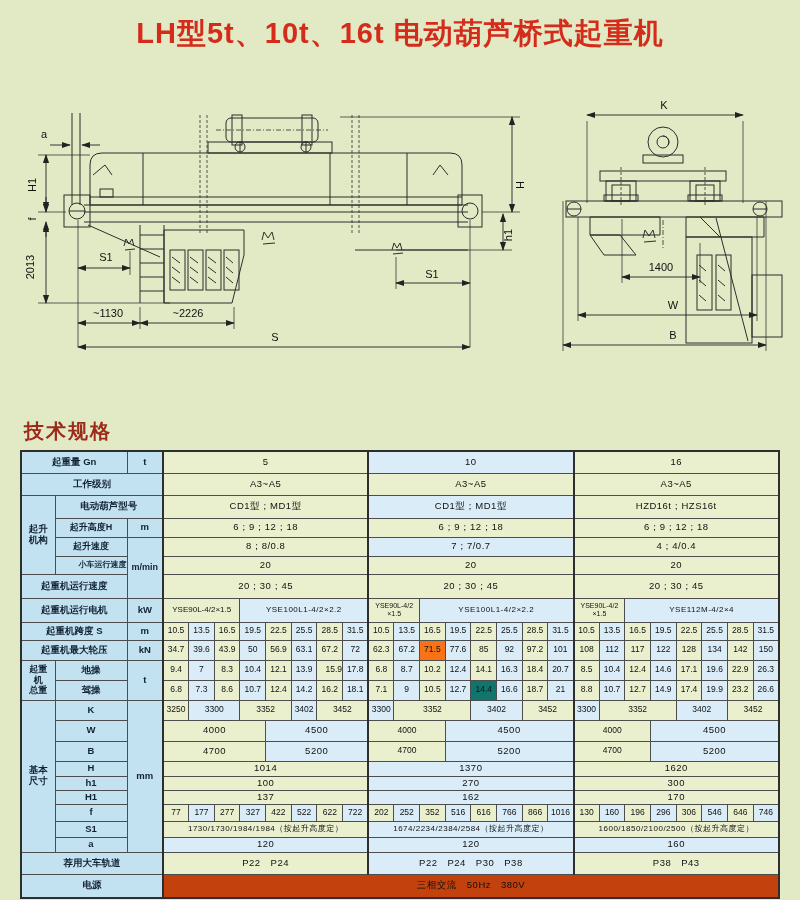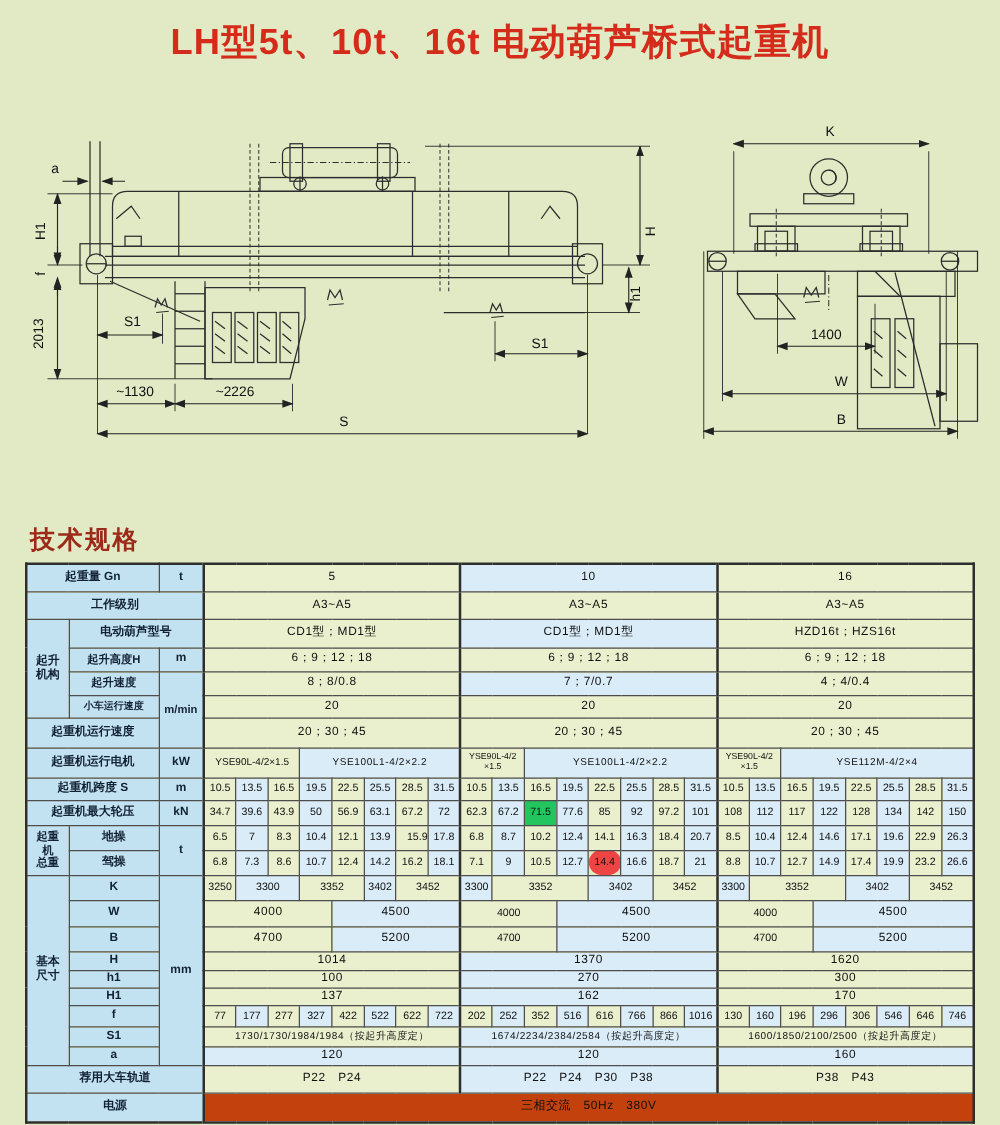--- a/index.html
+++ b/index.html
@@ -275,21 +275,21 @@
         <td colspan="8" class="wide" style="background: rgb(234, 240, 205);">6；9；12；18</td>
       </tr>
       <tr style="height: 19px;">
         <td class="lab" style="background: rgb(195, 226, 241); font-size: 9px;">起升速度</td>
         <td rowspan="3" class="lab sep" style="background: rgb(195, 226, 241); font-size: 9px;">m/min</td>
         <td colspan="8" class="wide sep" style="background: rgb(234, 240, 205);">8；8/0.8</td>
         <td colspan="8" class="wide sep" style="background: rgb(217, 236, 248);">7；7/0.7</td>
         <td colspan="8" class="wide" style="background: rgb(234, 240, 205);">4；4/0.4</td>
       </tr>
       <tr style="height: 18px;">
-        <td class="lab" style="background: rgb(195, 226, 241); font-size: 8px;">小车运行速度</td>
+        <td class="lab" style="background: rgb(195, 226, 241); font-size: 8px; text-align: right;">小车运行速度</td>
         <td colspan="8" class="wide sep" style="background: rgb(234, 240, 205);">20</td>
         <td colspan="8" class="wide sep" style="background: rgb(234, 240, 205);">20</td>
         <td colspan="8" class="wide" style="background: rgb(234, 240, 205);">20</td>
       </tr>
       <tr style="height: 24px;">
         <td colspan="2" class="lab" style="background: rgb(195, 226, 241);">起重机运行速度</td>
         <td colspan="8" class="wide sep" style="background: rgb(234, 240, 205);">20；30；45</td>
         <td colspan="8" class="wide sep" style="background: rgb(234, 240, 205);">20；30；45</td>
         <td colspan="8" class="wide" style="background: rgb(234, 240, 205);">20；30；45</td>
       </tr>
@@ -339,42 +339,42 @@
         <td style="background: rgb(234, 240, 205);">34.7</td>
         <td style="background: rgb(217, 236, 248);">39.6</td>
         <td style="background: rgb(234, 240, 205);">43.9</td>
         <td style="background: rgb(217, 236, 248);">50</td>
         <td style="background: rgb(234, 240, 205);">56.9</td>
         <td style="background: rgb(217, 236, 248);">63.1</td>
         <td style="background: rgb(234, 240, 205);">67.2</td>
         <td class="sep" style="background: rgb(217, 236, 248);">72</td>
         <td style="background: rgb(234, 240, 205);">62.3</td>
         <td style="background: rgb(217, 236, 248);">67.2</td>
-        <td style="background: #22c55e;">71.5</td>
+        <td style="background: #f97316;">71.5</td>
         <td style="background: rgb(217, 236, 248);">77.6</td>
         <td style="background: rgb(234, 240, 205);">85</td>
         <td style="background: rgb(217, 236, 248);">92</td>
         <td style="background: rgb(234, 240, 205);">97.2</td>
         <td class="sep" style="background: rgb(217, 236, 248);">101</td>
         <td style="background: rgb(234, 240, 205);">108</td>
         <td style="background: rgb(217, 236, 248);">112</td>
         <td style="background: rgb(234, 240, 205);">117</td>
         <td style="background: rgb(217, 236, 248);">122</td>
         <td style="background: rgb(234, 240, 205);">128</td>
         <td style="background: rgb(217, 236, 248);">134</td>
         <td style="background: rgb(234, 240, 205);">142</td>
         <td style="background: rgb(217, 236, 248); text-align: center;">150</td>
       </tr>
       <tr style="height: 20px;">
         <td rowspan="2" class="lab" style="background: rgb(195, 226, 241); font-size: 9px;">起重
 机
 总重</td>
         <td class="lab" style="background: rgb(195, 226, 241);">地操</td>
         <td rowspan="2" class="lab sep" style="background: rgb(195, 226, 241);">t</td>
-        <td style="background: rgb(234, 240, 205);">6.5</td>
+        <td style="background: rgb(234, 240, 205);">9.4</td>
         <td style="background: rgb(217, 236, 248);">7</td>
         <td style="background: rgb(234, 240, 205);">8.3</td>
         <td style="background: rgb(217, 236, 248);">10.4</td>
         <td style="background: rgb(234, 240, 205);">12.1</td>
         <td style="background: rgb(217, 236, 248);">13.9</td>
         <td style="background: rgb(234, 240, 205); text-align: right;">15.9</td>
         <td class="sep" style="background: rgb(217, 236, 248);">17.8</td>
         <td style="background: rgb(234, 240, 205);">6.8</td>
         <td style="background: rgb(217, 236, 248);">8.7</td>
         <td style="background: rgb(234, 240, 205);">10.2</td>
@@ -399,21 +399,21 @@
         <td style="background: rgb(234, 240, 205);">8.6</td>
         <td style="background: rgb(217, 236, 248);">10.7</td>
         <td style="background: rgb(234, 240, 205);">12.4</td>
         <td style="background: rgb(217, 236, 248);">14.2</td>
         <td style="background: rgb(234, 240, 205);">16.2</td>
         <td class="sep" style="background: rgb(217, 236, 248);">18.1</td>
         <td style="background: rgb(234, 240, 205);">7.1</td>
         <td style="background: rgb(217, 236, 248);">9</td>
         <td style="background: rgb(234, 240, 205);">10.5</td>
         <td style="background: rgb(217, 236, 248);">12.7</td>
-        <td style="background: #ef4444; border-radius: 10px;">14.4</td>
+        <td style="background: #0f766e;">14.4</td>
         <td style="background: rgb(217, 236, 248);">16.6</td>
         <td style="background: rgb(234, 240, 205);">18.7</td>
         <td class="sep" style="background: rgb(217, 236, 248);">21</td>
         <td style="background: rgb(234, 240, 205);">8.8</td>
         <td style="background: rgb(217, 236, 248);">10.7</td>
         <td style="background: rgb(234, 240, 205);">12.7</td>
         <td style="background: rgb(217, 236, 248);">14.9</td>
         <td style="background: rgb(234, 240, 205);">17.4</td>
         <td style="background: rgb(217, 236, 248);">19.9</td>
         <td style="background: rgb(234, 240, 205);">23.2</td>

